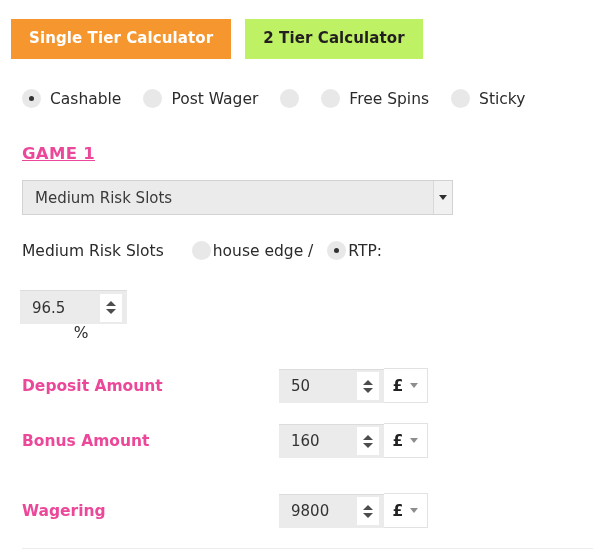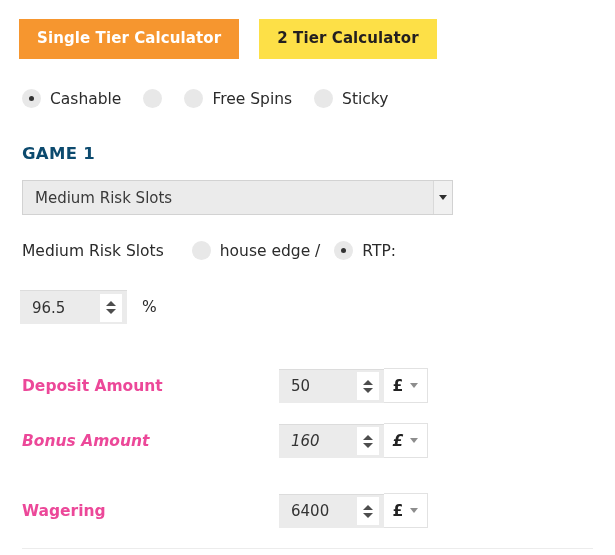--- a/index.html
+++ b/index.html
@@ -13,21 +13,21 @@
     height: 555px;
     position: relative;
     font-family: "DejaVu Sans", sans-serif;
     color: #222222;
     overflow: hidden;
   }
 
   
   .tabs {
     position: absolute;
-    left: 19px;
+    left: 11px;
     top: 19px;
     display: flex;
     align-items: flex-end;
   }
   .tab {
     border: 0;
     outline: 0;
     cursor: pointer;
     font-family: "DejaVu Sans", sans-serif;
     font-size: 15px;
@@ -35,23 +35,23 @@
     letter-spacing: .1px;
     padding: 12px 18px 13px 18px;
     line-height: 15px;
     white-space: nowrap;
   }
   .tab-active {
     background: #f6962f;
     color: #ffffff;
   }
   .tab-inactive {
-    background: #fde047;
+    background: #bef264;
     color: #231f20;
-    margin-left: 20px;
+    margin-left: 14px;
   }
 
   
   .radio-row {
     position: absolute;
     left: 22px;
     top: 89px;
     display: flex;
     align-items: center;
   }
@@ -88,24 +88,25 @@
     color: #2b2b2b;
     white-space: nowrap;
     text-align: center;
   }
 
   
   .game-heading {
     position: absolute;
     left: 22px;
     top: 144px;
-    color: #0c4a6e;
+    color: #ec4899;
     font-size: 16.5px;
     font-weight: bold;
     letter-spacing: .3px;
+    text-decoration: underline;
   }
 
   
   .game-select {
     position: absolute;
     left: 22px;
     top: 180px;
     width: 431px;
     height: 35px;
     background: #ebebeb;
@@ -145,30 +146,31 @@
     top: 241px;
     display: flex;
     align-items: center;
   }
   .edge-name {
     font-size: 15.5px;
     color: #2b2b2b;
     margin-right: 28px;
     white-space: nowrap;
   }
-  .edge-row .radio-label { margin-left: 9px; }
+  .edge-row .radio-label { margin-left: 2px; }
   .edge-opt { display: flex; align-items: center; margin-right: 14px; cursor: pointer; }
 
   
   .pct-wrap {
     position: absolute;
     left: 20px;
     top: 290px;
     display: flex;
     align-items: center;
+    flex-direction: column;
   }
   .num-input {
     background: #ebebeb;
     border: 0;
     border-top: 1px solid #dcdcdc;
     height: 34px;
     display: flex;
     align-items: center;
     position: relative;
   }
@@ -265,20 +267,24 @@
   <button class="tab tab-inactive">2 Tier Calculator</button>
 </div>
 
 <div class="radio-row">
 
   <label class="radio-item">
     <span class="radio checked"></span>
     <span class="radio-label">Cashable</span>
   </label>
 
+  <label class="radio-item">
+    <span class="radio"></span>
+    <span class="radio-label">Post Wager</span>
+  </label>
 
   <label class="radio-item">
     <span class="radio"></span>
   </label>
 
   <label class="radio-item">
     <span class="radio"></span>
     <span class="radio-label">Free Spins</span>
   </label>
 
@@ -331,39 +337,39 @@
       <span class="chev chev-up"></span>
       <span class="chev chev-down"></span>
     </span>
   </div>
   <div class="cur-select">
     <span class="cur-symbol">£</span>
     <span class="caret-small"></span>
   </div>
 </div>
 
-<div class="amt-row" style="top:423px;font-style:italic;">
+<div class="amt-row" style="top:423px;">
   <span class="amt-label">Bonus Amount</span>
   <div class="num-input amt-input">
     <span class="num-val">160</span>
     <span class="spinner">
       <span class="chev chev-up"></span>
       <span class="chev chev-down"></span>
     </span>
   </div>
   <div class="cur-select">
     <span class="cur-symbol">£</span>
     <span class="caret-small"></span>
   </div>
 </div>
 
 <div class="amt-row" style="top:493px;">
   <span class="amt-label">Wagering</span>
   <div class="num-input amt-input">
-    <span class="num-val">6400</span>
+    <span class="num-val">9800</span>
     <span class="spinner">
       <span class="chev chev-up"></span>
       <span class="chev chev-down"></span>
     </span>
   </div>
   <div class="cur-select">
     <span class="cur-symbol">£</span>
     <span class="caret-small"></span>
   </div>
 </div>

